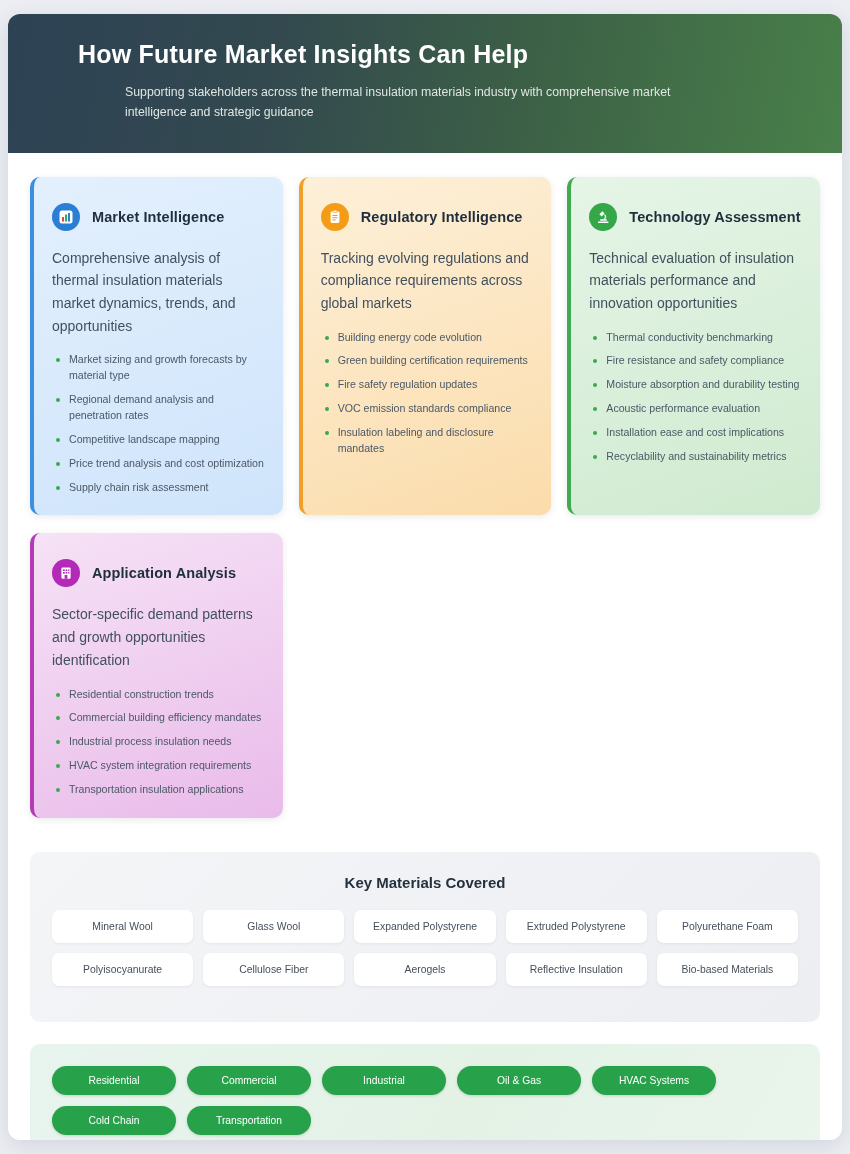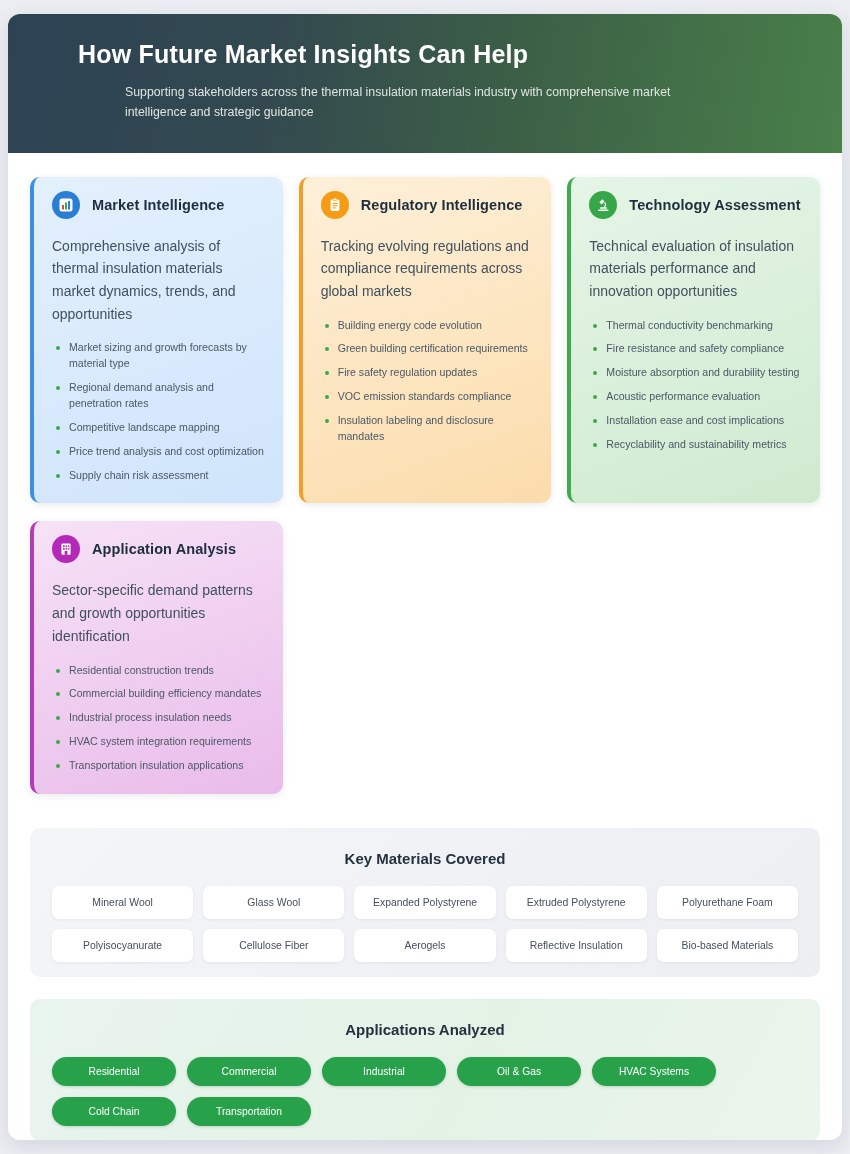--- a/index.html
+++ b/index.html
@@ -56,21 +56,21 @@
     display: grid;
     grid-template-columns: repeat(3, 1fr);
     gap: 18px 16px;
     padding: 24px 22px 0 22px;
   }
 
   .card {
     border-radius: 10px;
     border-left-width: 4px;
     border-left-style: solid;
-    padding: 14px 18px 20px 18px;
+    padding: 26px 18px 20px 18px;
     box-shadow: 0 2px 7px rgba(40,50,80,0.10);
     position: relative;
   }
   .card.blue   { background: linear-gradient(160deg,#e3f0fd 0%,#cfe4fb 100%); border-left-color:#3b8fe0; }
   .card.green  { background: linear-gradient(160deg,#e5f5e7 0%,#cfeacf 100%); border-left-color:#3faa4e; }
   .card.orange { background: linear-gradient(160deg,#fdf0d9 0%,#fbdcab 100%); border-left-color:#f0a02a; }
   .card.purple { background: linear-gradient(160deg,#f6e2f6 0%,#e9bbea 100%); border-left-color:#b43ab8; }
 
   .card-head {
     display: flex;
@@ -121,21 +121,21 @@
     top: 6px;
     width: 4px; height: 4px;
     border-radius: 50%;
     background: #3aa84d;
   }
 
   
   .panel {
     margin: 12px 22px;
     border-radius: 10px;
-    padding: 22px 22px 15px 22px;
+    padding: 22px 22px 36px 22px;
   }
   .panel.materials {
     background: linear-gradient(135deg,#f4f5f7 0%,#eceef2 100%);
     margin-top: 34px;
   }
   .panel.applications {
     background: linear-gradient(120deg,#e8f4ee 0%,#e4f2e6 55%,#eaf5ec 100%);
     margin-top: 22px;
   }
   .panel-title {
@@ -304,21 +304,20 @@
         <div class="material-chip">Polyurethane Foam</div>
         <div class="material-chip">Polyisocyanurate</div>
         <div class="material-chip">Cellulose Fiber</div>
         <div class="material-chip">Aerogels</div>
         <div class="material-chip">Reflective Insulation</div>
         <div class="material-chip">Bio-based Materials</div>
       </div>
     </div>
 
     <div class="panel applications">
-      <div class="panel-title">Applications Analyzed</div>
       <div class="app-pills">
         <div class="app-pill">Residential</div>
         <div class="app-pill">Commercial</div>
         <div class="app-pill">Industrial</div>
         <div class="app-pill">Oil &amp; Gas</div>
         <div class="app-pill">HVAC Systems</div>
         <div class="app-pill">Cold Chain</div>
         <div class="app-pill">Transportation</div>
       </div>
     </div>

